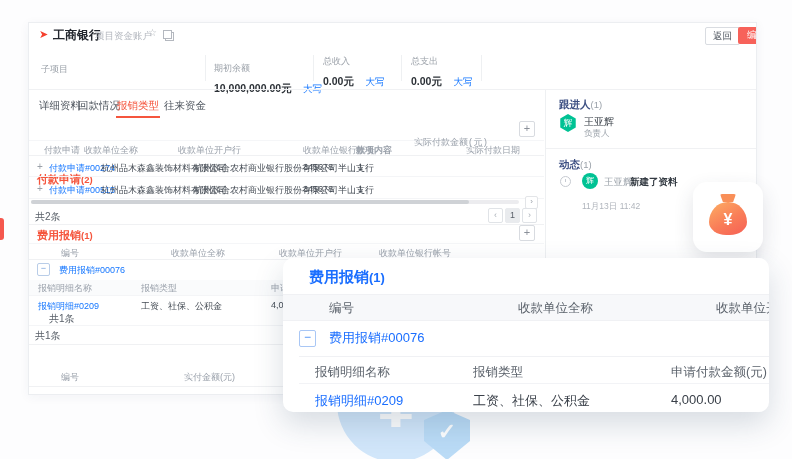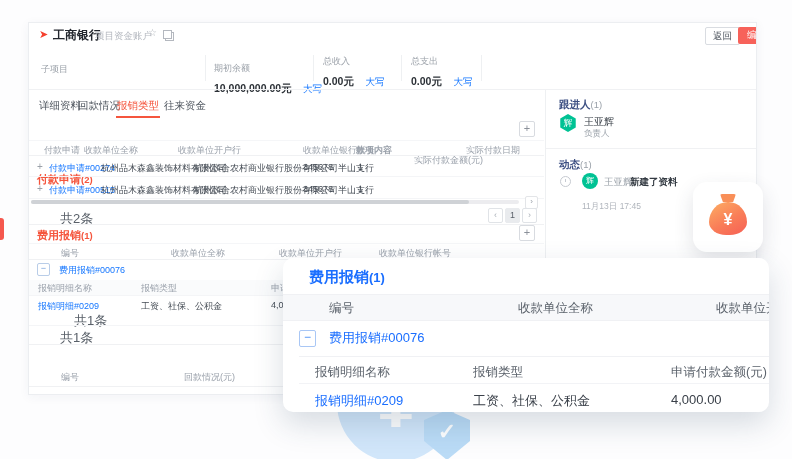--- a/index.html
+++ b/index.html
@@ -19,21 +19,21 @@
   .tabline{height:2px;background:#f5553d;}
   .sec-title{font-size:11px;font-weight:bold;color:#f5553d;}
   .th{font-size:9px;color:#9aa1ab;white-space:nowrap;}
   .td{font-size:9px;color:#454c55;white-space:nowrap;}
   .lnk{color:#1677ff;}
   .expander{font-size:10px;color:#9aa0a8;}
   .addbtn{width:14px;height:14px;border:1px solid #d8dbe0;border-radius:2px;color:#8a9099;
           font-size:11px;line-height:13px;text-align:center;background:#fff;}
   .hline{height:1px;background:#f0f1f3;}
   .rowline{height:1px;background:#f4f5f7;}
-  .total{font-size:13px;color:#596069;margin-left:25px;}
+  .total{font-size:10px;color:#596069;}
   .pagebox{width:13px;height:13px;border:1px solid #e0e3e7;border-radius:2px;background:#fff;
            color:#aab0b8;font-size:9px;line-height:12px;text-align:center;}
   .pagebox.cur{background:#e9ebee;color:#596069;border-color:#e9ebee;}
   .minibox{width:11px;height:11px;border:1px solid #e3e5e8;border-radius:2px;background:#fff;
            color:#9aa0a8;font-size:8px;line-height:10px;text-align:center;}
   
   .sb{left:516px;top:67px;width:211px;height:304px;border-left:1px solid #eef0f2;background:#fff;}
   .sb-title{font-size:10.5px;font-weight:bold;color:#3c4f82;}
   .sb-count{color:#9aa1a9;font-weight:normal;font-size:9.5px;}
   .hexavatar{width:18px;height:18px;background:#00c294;color:#fff;font-size:9px;line-height:18px;
@@ -131,21 +131,21 @@
 
       <span class="abs sec-title nowrap" style="left:8px;top:34px;margin-top:48px;"><span>付款申请</span><span style="font-size:9.5px;">(2)</span></span>
       <span class="abs addbtn" style="left:490px;top:31px;">+</span>
 
       <div class="abs hline" style="left:0;top:50px;width:515px;background:#f5f6f8;"></div>
       <span class="abs th" style="left:15px;top:54px;">付款申请</span>
       <span class="abs th" style="left:55px;top:54px;">收款单位全称</span>
       <span class="abs th" style="left:149px;top:54px;">收款单位开户行</span>
       <span class="abs th" style="left:274px;top:54px;">收款单位银行帐号</span>
       <span class="abs th" style="left:327px;top:54px;font-weight:bold;">款项内容</span>
-      <span class="abs th" style="left:385px;top:64px;">实际付款金额(元)</span>
+      <span class="abs th" style="left:385px;top:46px;font-family:Liberation Mono, monospace;">实际付款金额(元)</span>
       <span class="abs th" style="left:437px;top:54px;">实际付款日期</span>
       <div class="abs hline" style="left:0;top:65px;width:515px;"></div>
 
       <div class="abs" style="left:0;top:65px;width:515px;height:22px;">
         <span class="abs expander" style="left:8px;top:6px;">+</span>
         <span class="abs td lnk" style="left:20px;top:7px;">付款申请#00274</span>
         <span class="abs td" style="left:72px;top:7px;">杭州品木森鑫装饰材料有限公司</span>
         <span class="abs td" style="left:165px;top:7px;">杭州联合农村商业银行股份有限公司半山支行</span>
         <span class="abs td" style="left:274px;top:7px;">345678</span>
         <span class="abs td" style="left:329px;top:7px;">1</span>
@@ -195,37 +195,37 @@
       <span class="abs td lnk" style="left:9px;top:210px;">报销明细#0209</span>
       <span class="abs td" style="left:112px;top:210px;">工资、社保、公积金</span>
       <span class="abs td" style="left:242px;top:210px;">4,000.00</span>
       <span class="abs total nowrap" style="left:20px;top:222px;">共1条</span>
       <div class="abs rowline" style="left:0;top:235px;width:515px;"></div>
       <span class="abs total nowrap" style="left:6px;top:239px;">共1条</span>
 
       <div class="abs hline" style="left:0;top:254px;width:515px;"></div>
 
       <span class="abs th" style="left:32px;top:281px;">编号</span>
-      <span class="abs th" style="left:155px;top:281px;">回款情况(元)</span>
+      <span class="abs th" style="left:155px;top:281px;">实付金额(元)</span>
       <div class="abs hline" style="left:0;top:296px;width:515px;"></div>
     </div>
 
     <div class="abs sb">
       <span class="abs sb-title nowrap" style="left:13px;top:8px;"><span>跟进人</span><span class="sb-count">(1)</span></span>
       <div class="abs hexavatar" style="left:13px;top:24px;">辉</div>
       <span class="abs nowrap" style="left:38px;top:25px;font-size:10px;color:#333a42;">王亚辉</span>
       <span class="abs nowrap" style="left:38px;top:38px;font-size:8.5px;color:#9aa1a9;">负责人</span>
       <div class="abs hline" style="left:0;top:58px;width:211px;"></div>
 
       <span class="abs sb-title nowrap" style="left:13px;top:68px;"><span>动态</span><span class="sb-count">(1)</span></span>
       <div class="abs clock" style="left:14px;top:86px;"></div>
       <div class="abs cavatar" style="left:36px;top:83px;">辉</div>
       <span class="abs nowrap" style="left:58px;top:86px;font-size:9.5px;color:#9aa1a9;">王亚辉</span>
       <span class="abs nowrap" style="left:84px;top:86px;font-size:9.5px;font-weight:bold;color:#333a42;">新建了资料</span>
-      <span class="abs nowrap" style="left:36px;top:111px;font-size:8.5px;color:#b0b5bc;">11月13日 17:45</span>
+      <span class="abs nowrap" style="left:36px;top:111px;font-size:8.5px;color:#b0b5bc;">11月13日 11:42</span>
     </div>
   </div>
 
   <div class="abs wmark">¥</div>
   <div class="abs shield">✓</div>
 
   <div class="abs bagcard">
     <div class="abs bagknot"></div>
     <div class="abs bagbody">¥</div>
   </div>

